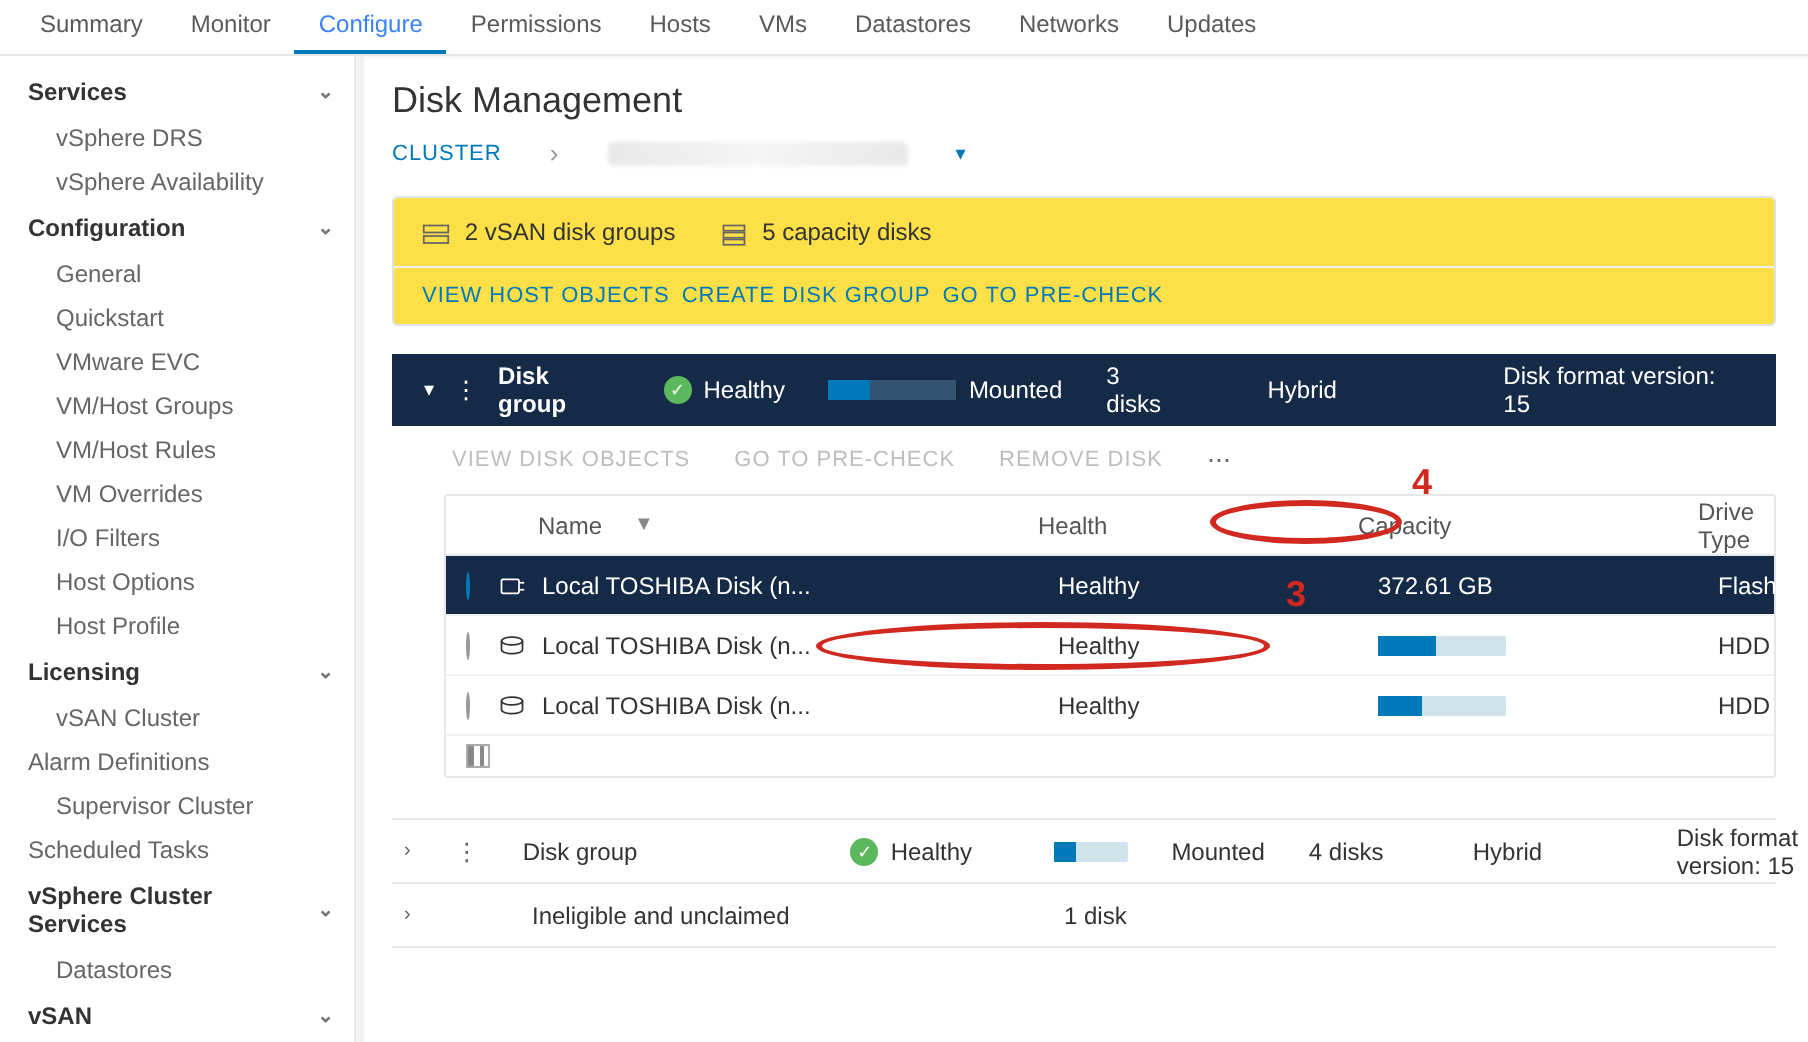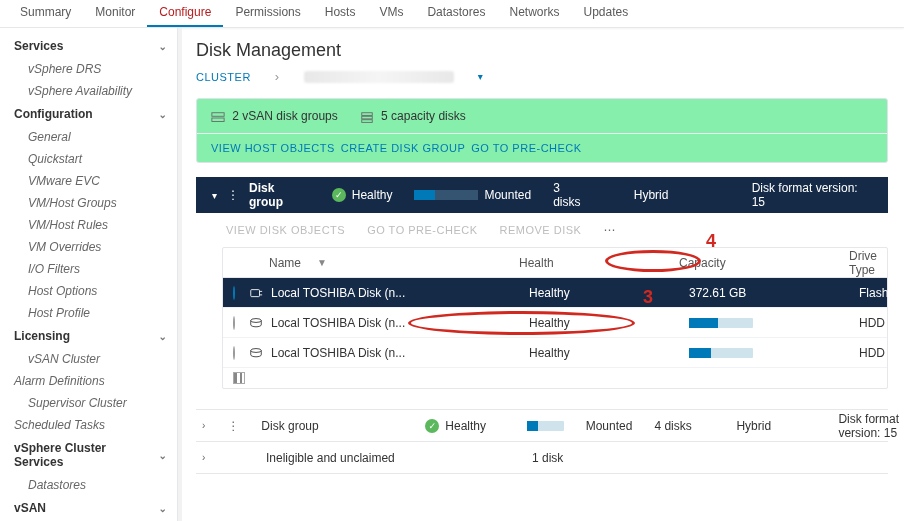--- a/index.html
+++ b/index.html
@@ -1,32 +1,32 @@
 <!DOCTYPE html>
 <html><head>
 <meta charset="utf-8">
 <style>
   * { box-sizing: border-box; margin: 0; padding: 0; font-family: Arial, Helvetica, sans-serif; }
   body { width: 904px; height: 521px; background: #fff; font-size: 12px; color: #333; overflow: hidden; position: relative; }
   .tabs { display: flex; gap: 0; border-bottom: 1px solid #e5e7ea; padding: 0 8px; height: 28px; align-items: flex-end; box-shadow: 0 1px 2px rgba(0,0,0,0.05); }
   .tab { padding: 6px 12px; color: #5a5a5a; cursor: pointer; border-bottom: 2px solid transparent; font-size: 12px; }
-  .tab.active { color: #b91c1c; border-bottom-color: #0079b8; }
+  .tab.active { color: #3b82f6; border-bottom-color: #0079b8; }
   .content { display: flex; height: calc(100% - 28px); }
   .sidebar { width: 178px; border-right: 1px solid #e5e7ea; padding: 6px 0; overflow-y: auto; background: #fff; }
   .side-scroll { width: 4px; background: #f2f2f2; }
   .side-section { padding: 5px 10px 5px 14px; font-weight: bold; font-size: 12px; color: #333; display: flex; justify-content: space-between; align-items: center; cursor: pointer; }
-  .side-item { padding: 4px 10px 4px 28px; font-size: 12px; color: #666; cursor: pointer; font-style: italic; }
+  .side-item { padding: 4px 10px 4px 28px; font-size: 12px; color: #666; cursor: pointer; }
   .chev { font-size: 10px; color: #777; }
   .main { flex: 1; padding: 10px 16px 10px 14px; overflow: hidden; position: relative; }
   .page-title { font-size: 18px; color: #333; margin: 2px 0 8px 0; font-weight: normal; }
   .breadcrumb { display: flex; align-items: center; gap: 24px; margin-bottom: 14px; color: #0079b8; text-transform: uppercase; letter-spacing: 0.5px; font-size: 11px; }
   .bc-sep { color: #999; font-size: 13px; }
   .bc-blur { width: 150px; height: 12px; background: linear-gradient(90deg,#e8e8e8,#f5f5f5,#e8e8e8); border-radius: 3px; filter: blur(1px); }
   .bc-dd { color: #0079b8; font-size: 10px; }
-  .card { border: 1px solid #dde3e9; border-radius: 3px; background: #86efac; margin-bottom: 14px; }
+  .card { border: 1px solid #dde3e9; border-radius: 3px; background: #fde047; margin-bottom: 14px; }
   .card-top { padding: 10px 14px; display: flex; gap: 22px; align-items: center; font-size: 12px; color: #333; border-bottom: 1px solid #edf1f5; }
   .mini-icon { display: inline-block; width: 14px; height: 12px; margin-right: 4px; vertical-align: middle; }
   .card-actions { padding: 8px 14px; display: flex; gap: 6px; }
   .link-btn { color: #0079b8; text-transform: uppercase; letter-spacing: 0.5px; font-size: 11px; cursor: pointer; }
   .groupbar { background: #152a47; color: #fff; height: 36px; display: flex; align-items: center; padding: 0 16px; gap: 22px; font-size: 12px; }
   .gb-left { display:flex; align-items:center; gap:10px; }
   .gb-chev { font-size: 10px; cursor: pointer; }
   .gb-dots { cursor:pointer; }
   .gb-title { font-weight: bold; }
   .healthy-badge { display:flex; align-items:center; gap:6px; }

